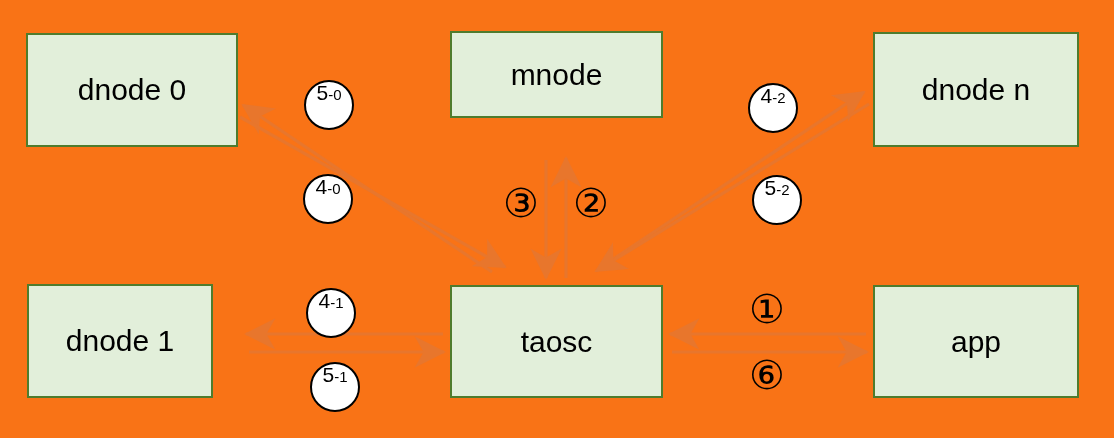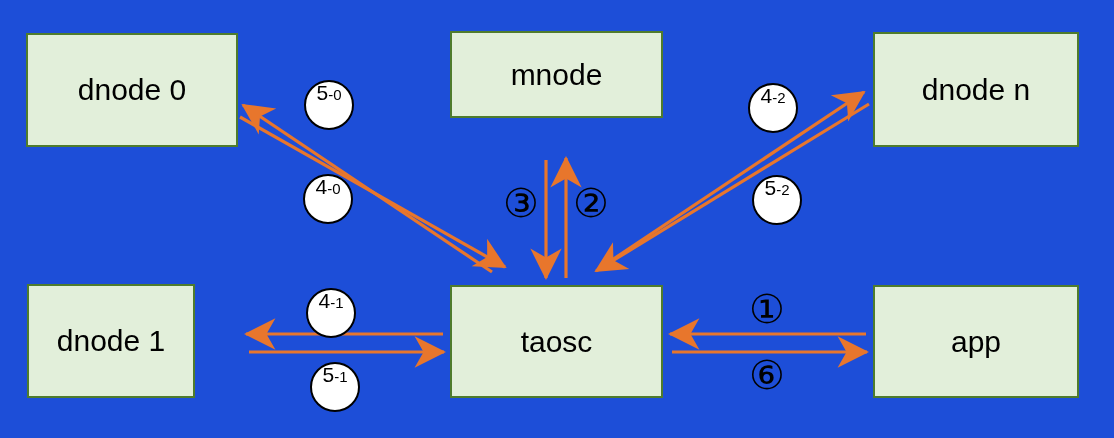--- a/index.html
+++ b/index.html
@@ -8,21 +8,21 @@
     padding: 0;
     background: #ffffff;
   }
   body {
     font-family: "Liberation Sans", sans-serif;
   }
   #canvas {
     position: relative;
     width: 1114px;
     height: 438px;
-    background: #1d4ed8;
+    background: #f97316;
     overflow: hidden;
   }
   #arrow-layer {
     position: absolute;
     left: 0;
     top: 0;
     width: 1114px;
     height: 438px;
     pointer-events: none;
   }
@@ -116,21 +116,21 @@
   </div>
 
   <div class="node-box" style="left:450px; top:31px; width:213px; height:87px;">
     <span class="node-label">mnode</span>
   </div>
 
   <div class="node-box" style="left:873px; top:32px; width:206px; height:115px;">
     <span class="node-label">dnode n</span>
   </div>
 
-  <div class="node-box" style="left:27px; top:284px; width:168px; height:114px;">
+  <div class="node-box" style="left:27px; top:284px; width:186px; height:114px;">
     <span class="node-label">dnode 1</span>
   </div>
 
   <div class="node-box" style="left:450px; top:285px; width:213px; height:113px;">
     <span class="node-label">taosc</span>
   </div>
 
   <div class="node-box" style="left:873px; top:285px; width:206px; height:113px;">
     <span class="node-label">app</span>
   </div>

